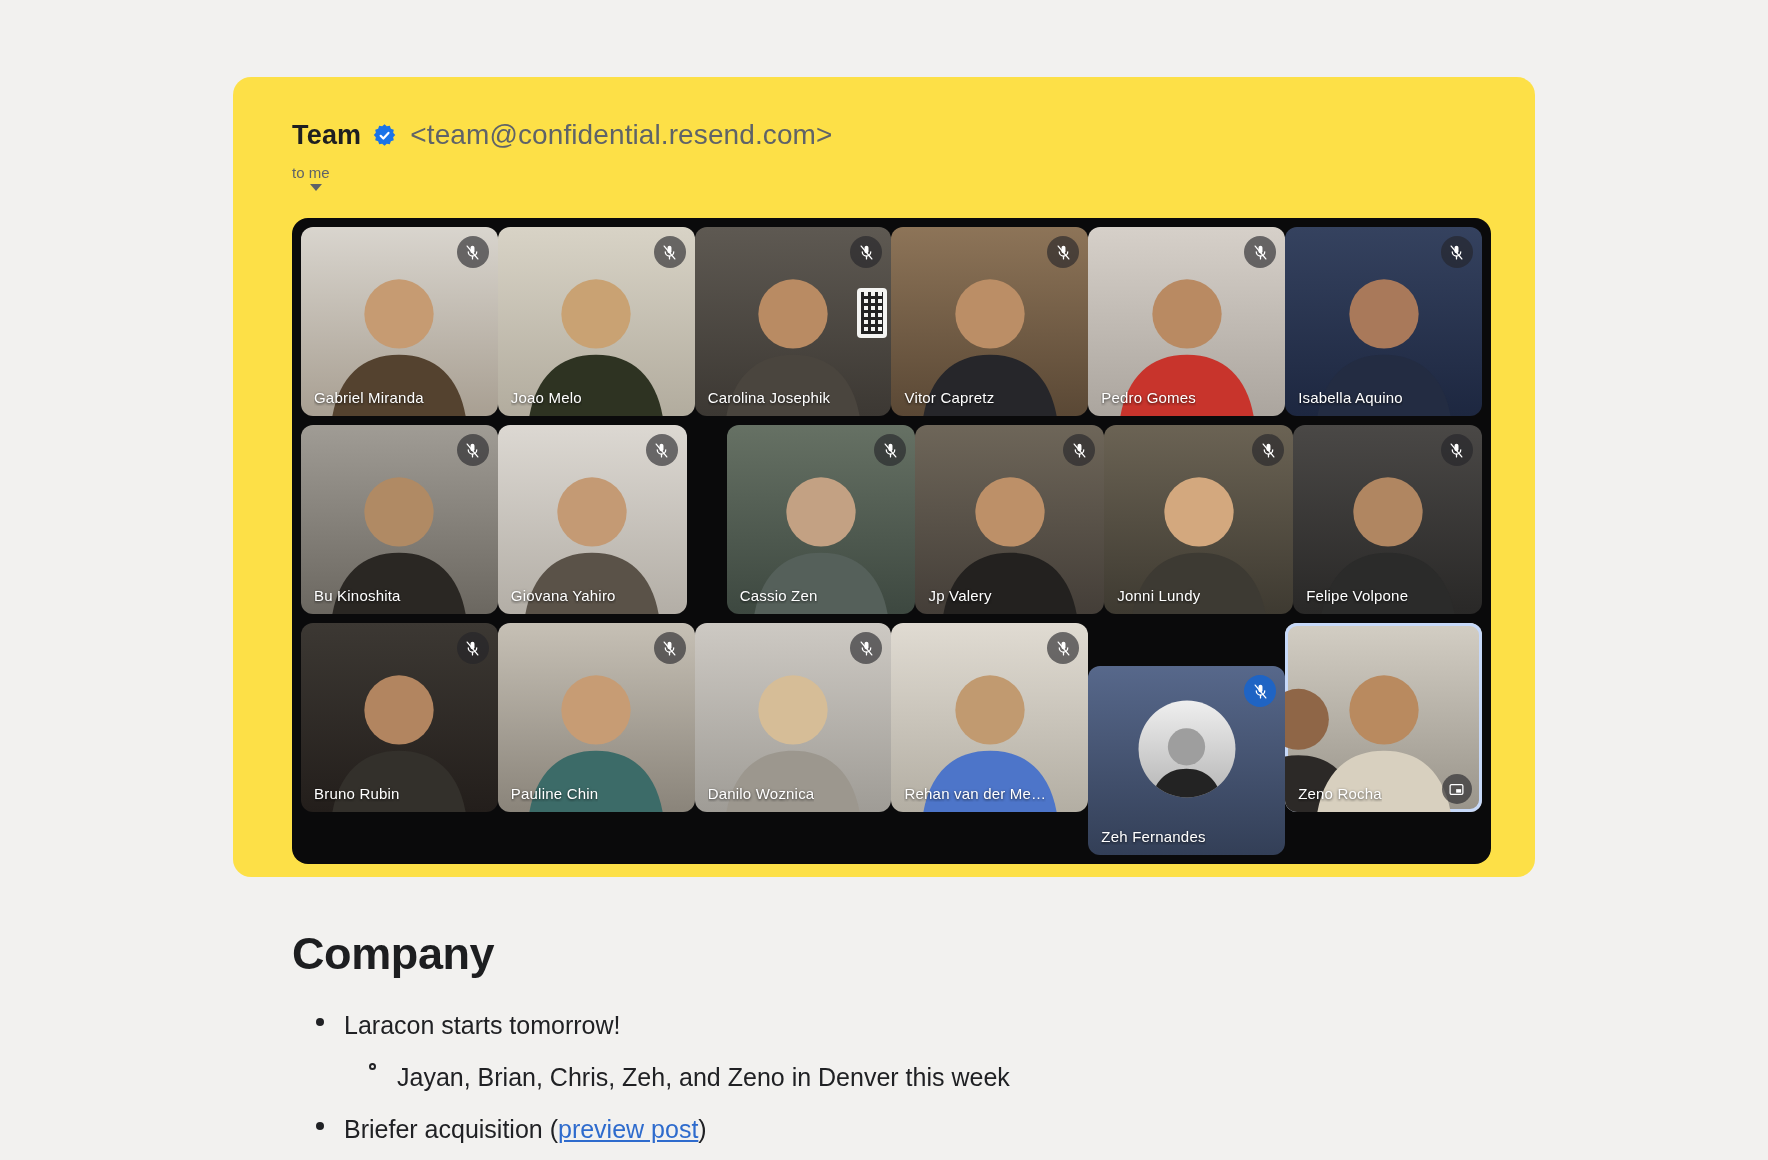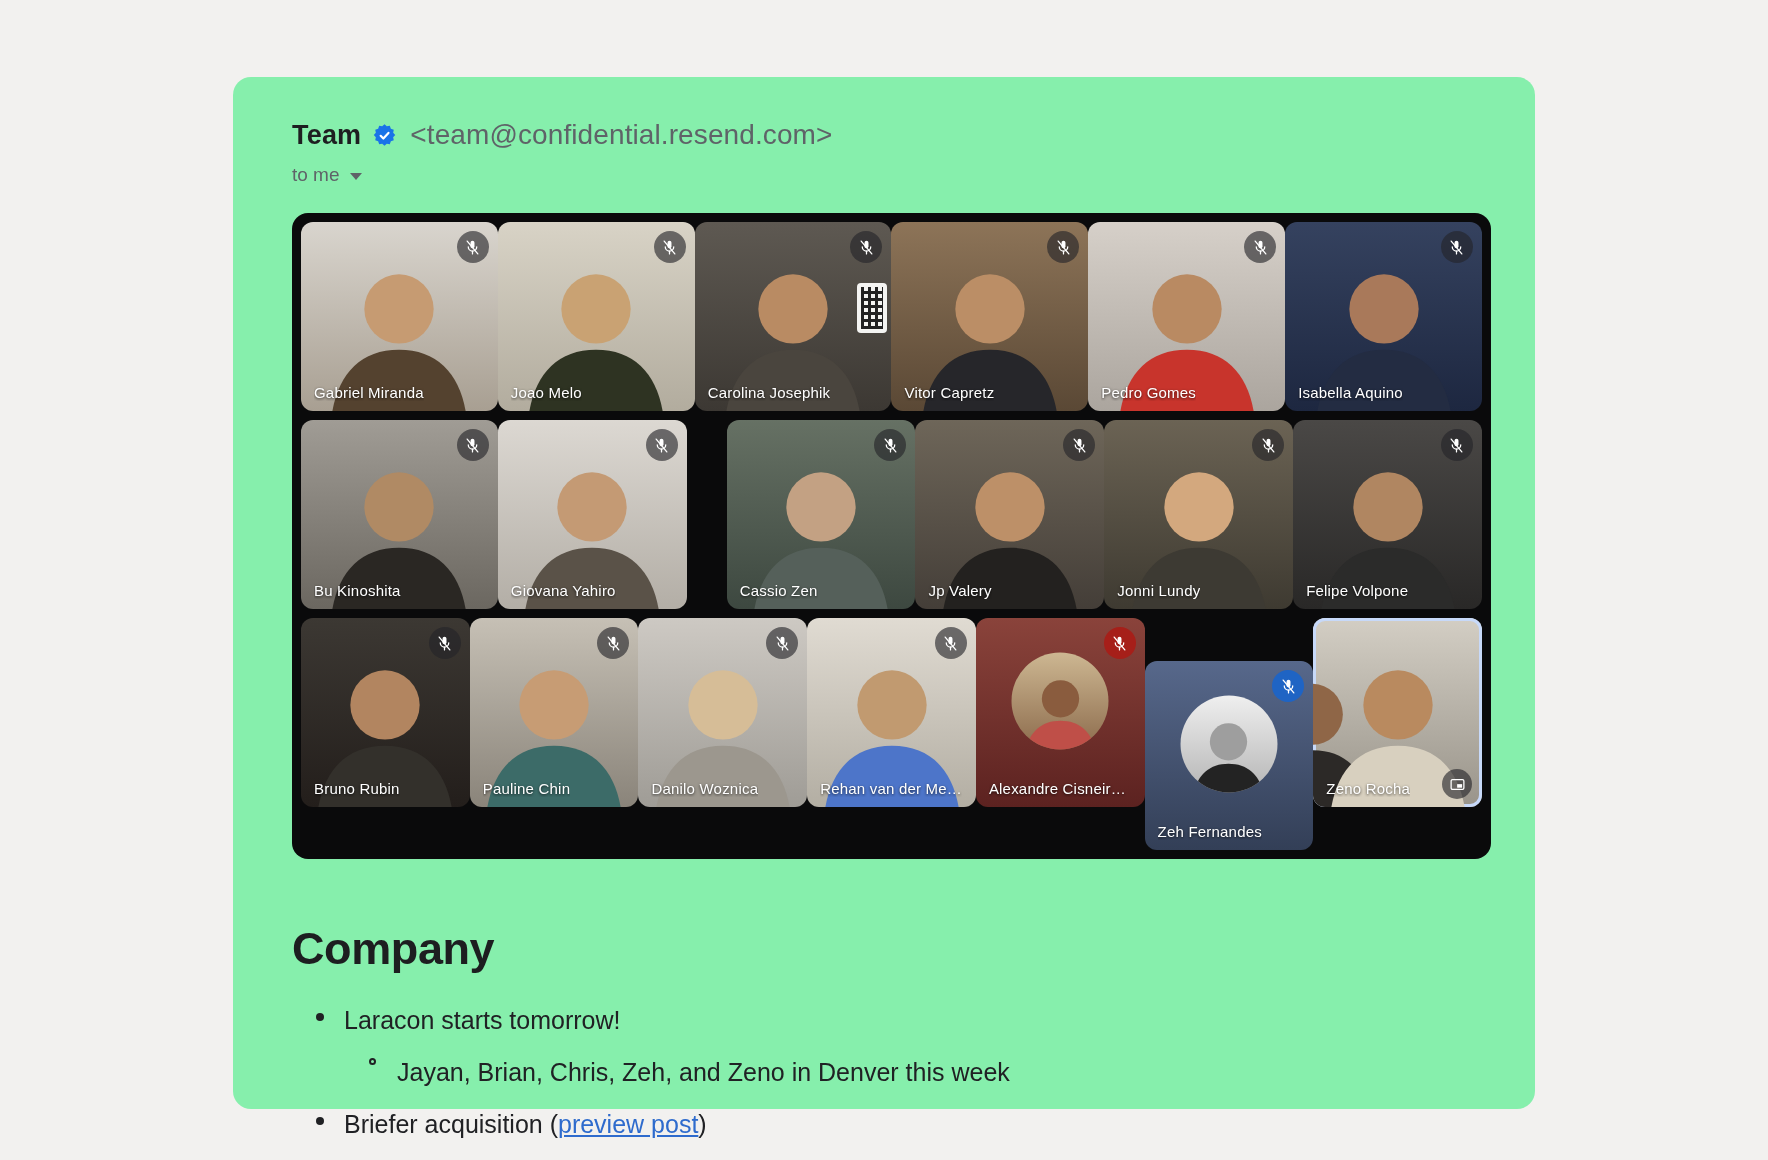--- a/index.html
+++ b/index.html
@@ -3,31 +3,31 @@
 <meta charset="utf-8">
 <style>
   html,body{margin:0;padding:0;}
   body{
     width:1768px;height:1160px;overflow:hidden;
     background:#f2f1ef;
     font-family:"Liberation Sans", sans-serif;
     position:relative;
   }
   .card{
-    position:absolute;left:233px;top:77px;width:1302px;height:1032px;
-    background:#86efac;border-radius:18px;
+    position:absolute;left:233px;top:77px;width:1302px;height:800px;
+    background:#fde047;border-radius:18px;
     box-sizing:border-box;
     padding:42px 44px 0 59px;
   }
   
   .sender-row{display:flex;align-items:center;}
   .sender-name{font-size:27px;font-weight:700;color:#1e1f21;letter-spacing:.2px;}
   .badge{width:25px;height:25px;margin-left:11px;display:inline-flex;}
   .sender-email{font-size:28px;color:#5f6368;margin-left:13px;letter-spacing:.1px;}
-  .to-row{margin-top:13px;display:flex;align-items:center;color:#5f6368;font-size:19px;cursor:pointer;width:max-content;}
+  .to-row{margin-top:13px;display:flex;align-items:center;color:#5f6368;font-size:15px;cursor:pointer;width:max-content;flex-direction:column;}
   .caret{width:0;height:0;border-left:6px solid transparent;border-right:6px solid transparent;
     border-top:7px solid #5f6368;margin-left:10px;margin-top:3px;}
   
   .meet{
     margin-top:27px;width:1199px;box-sizing:border-box;
     background:#0a0a0b;border-radius:16px;padding:9px;
   }
   .meet-row{display:flex;margin-bottom:9px;}
   .meet-row:last-child{margin-bottom:0;}
   .tile{
@@ -367,38 +367,20 @@
     <span class="pname">Rehan van der Me…</span>
     <span class="mic">
       <svg viewBox="0 0 24 24">
         <rect x="9.2" y="2.5" width="5.6" height="10.5" rx="2.8" fill="#fff"></rect>
         <path d="M6 11a6 6 0 0 0 12 0" fill="none" stroke="#fff" stroke-width="1.8" stroke-linecap="round"></path>
         <line x1="12" y1="17.3" x2="12" y2="21" stroke="#fff" stroke-width="1.8" stroke-linecap="round"></line>
         <line x1="4.5" y1="3" x2="19.5" y2="21" stroke="#fff" stroke-width="1.9" stroke-linecap="round"></line>
       </svg>
     </span>
   </div>
-        <div class="tile avatar" style="background: linear-gradient(rgb(138, 67, 59), rgb(92, 34, 32));">
-
-    <div class="avatar-circle" style="background: linear-gradient(rgb(205, 183, 146), rgb(140, 107, 76));">
-      <svg viewBox="0 0 100 76">
-        <circle class="s-head" cx="50" cy="24" r="17" fill="#8a5c3e"></circle>
-        <path class="s-body" d="M50 44 C31 44 20 56 17 76 L83 76 C80 56 69 44 50 44 Z" fill="#bf4f48"></path>
-      </svg>
-    </div>
-    <span class="pname">Alexandre Cisneir…</span>
-    <span class="mic mic--red">
-      <svg viewBox="0 0 24 24">
-        <rect x="9.2" y="2.5" width="5.6" height="10.5" rx="2.8" fill="#fff"></rect>
-        <path d="M6 11a6 6 0 0 0 12 0" fill="none" stroke="#fff" stroke-width="1.8" stroke-linecap="round"></path>
-        <line x1="12" y1="17.3" x2="12" y2="21" stroke="#fff" stroke-width="1.8" stroke-linecap="round"></line>
-        <line x1="4.5" y1="3" x2="19.5" y2="21" stroke="#fff" stroke-width="1.9" stroke-linecap="round"></line>
-      </svg>
-    </span>
-  </div>
         <div class="tile avatar" style="background: linear-gradient(rgb(87, 104, 139), rgb(51, 63, 87)); margin-top: 43px;">
 
     <div class="avatar-circle" style="background: linear-gradient(rgb(239, 239, 239), rgb(181, 181, 181));">
       <svg viewBox="0 0 100 76">
         <circle class="s-head" cx="50" cy="24" r="17" fill="#9e9e9e"></circle>
         <path class="s-body" d="M50 44 C31 44 20 56 17 76 L83 76 C80 56 69 44 50 44 Z" fill="#232323"></path>
       </svg>
     </div>
     <span class="pname">Zeh Fernandes</span>
     <span class="mic mic--blue">

